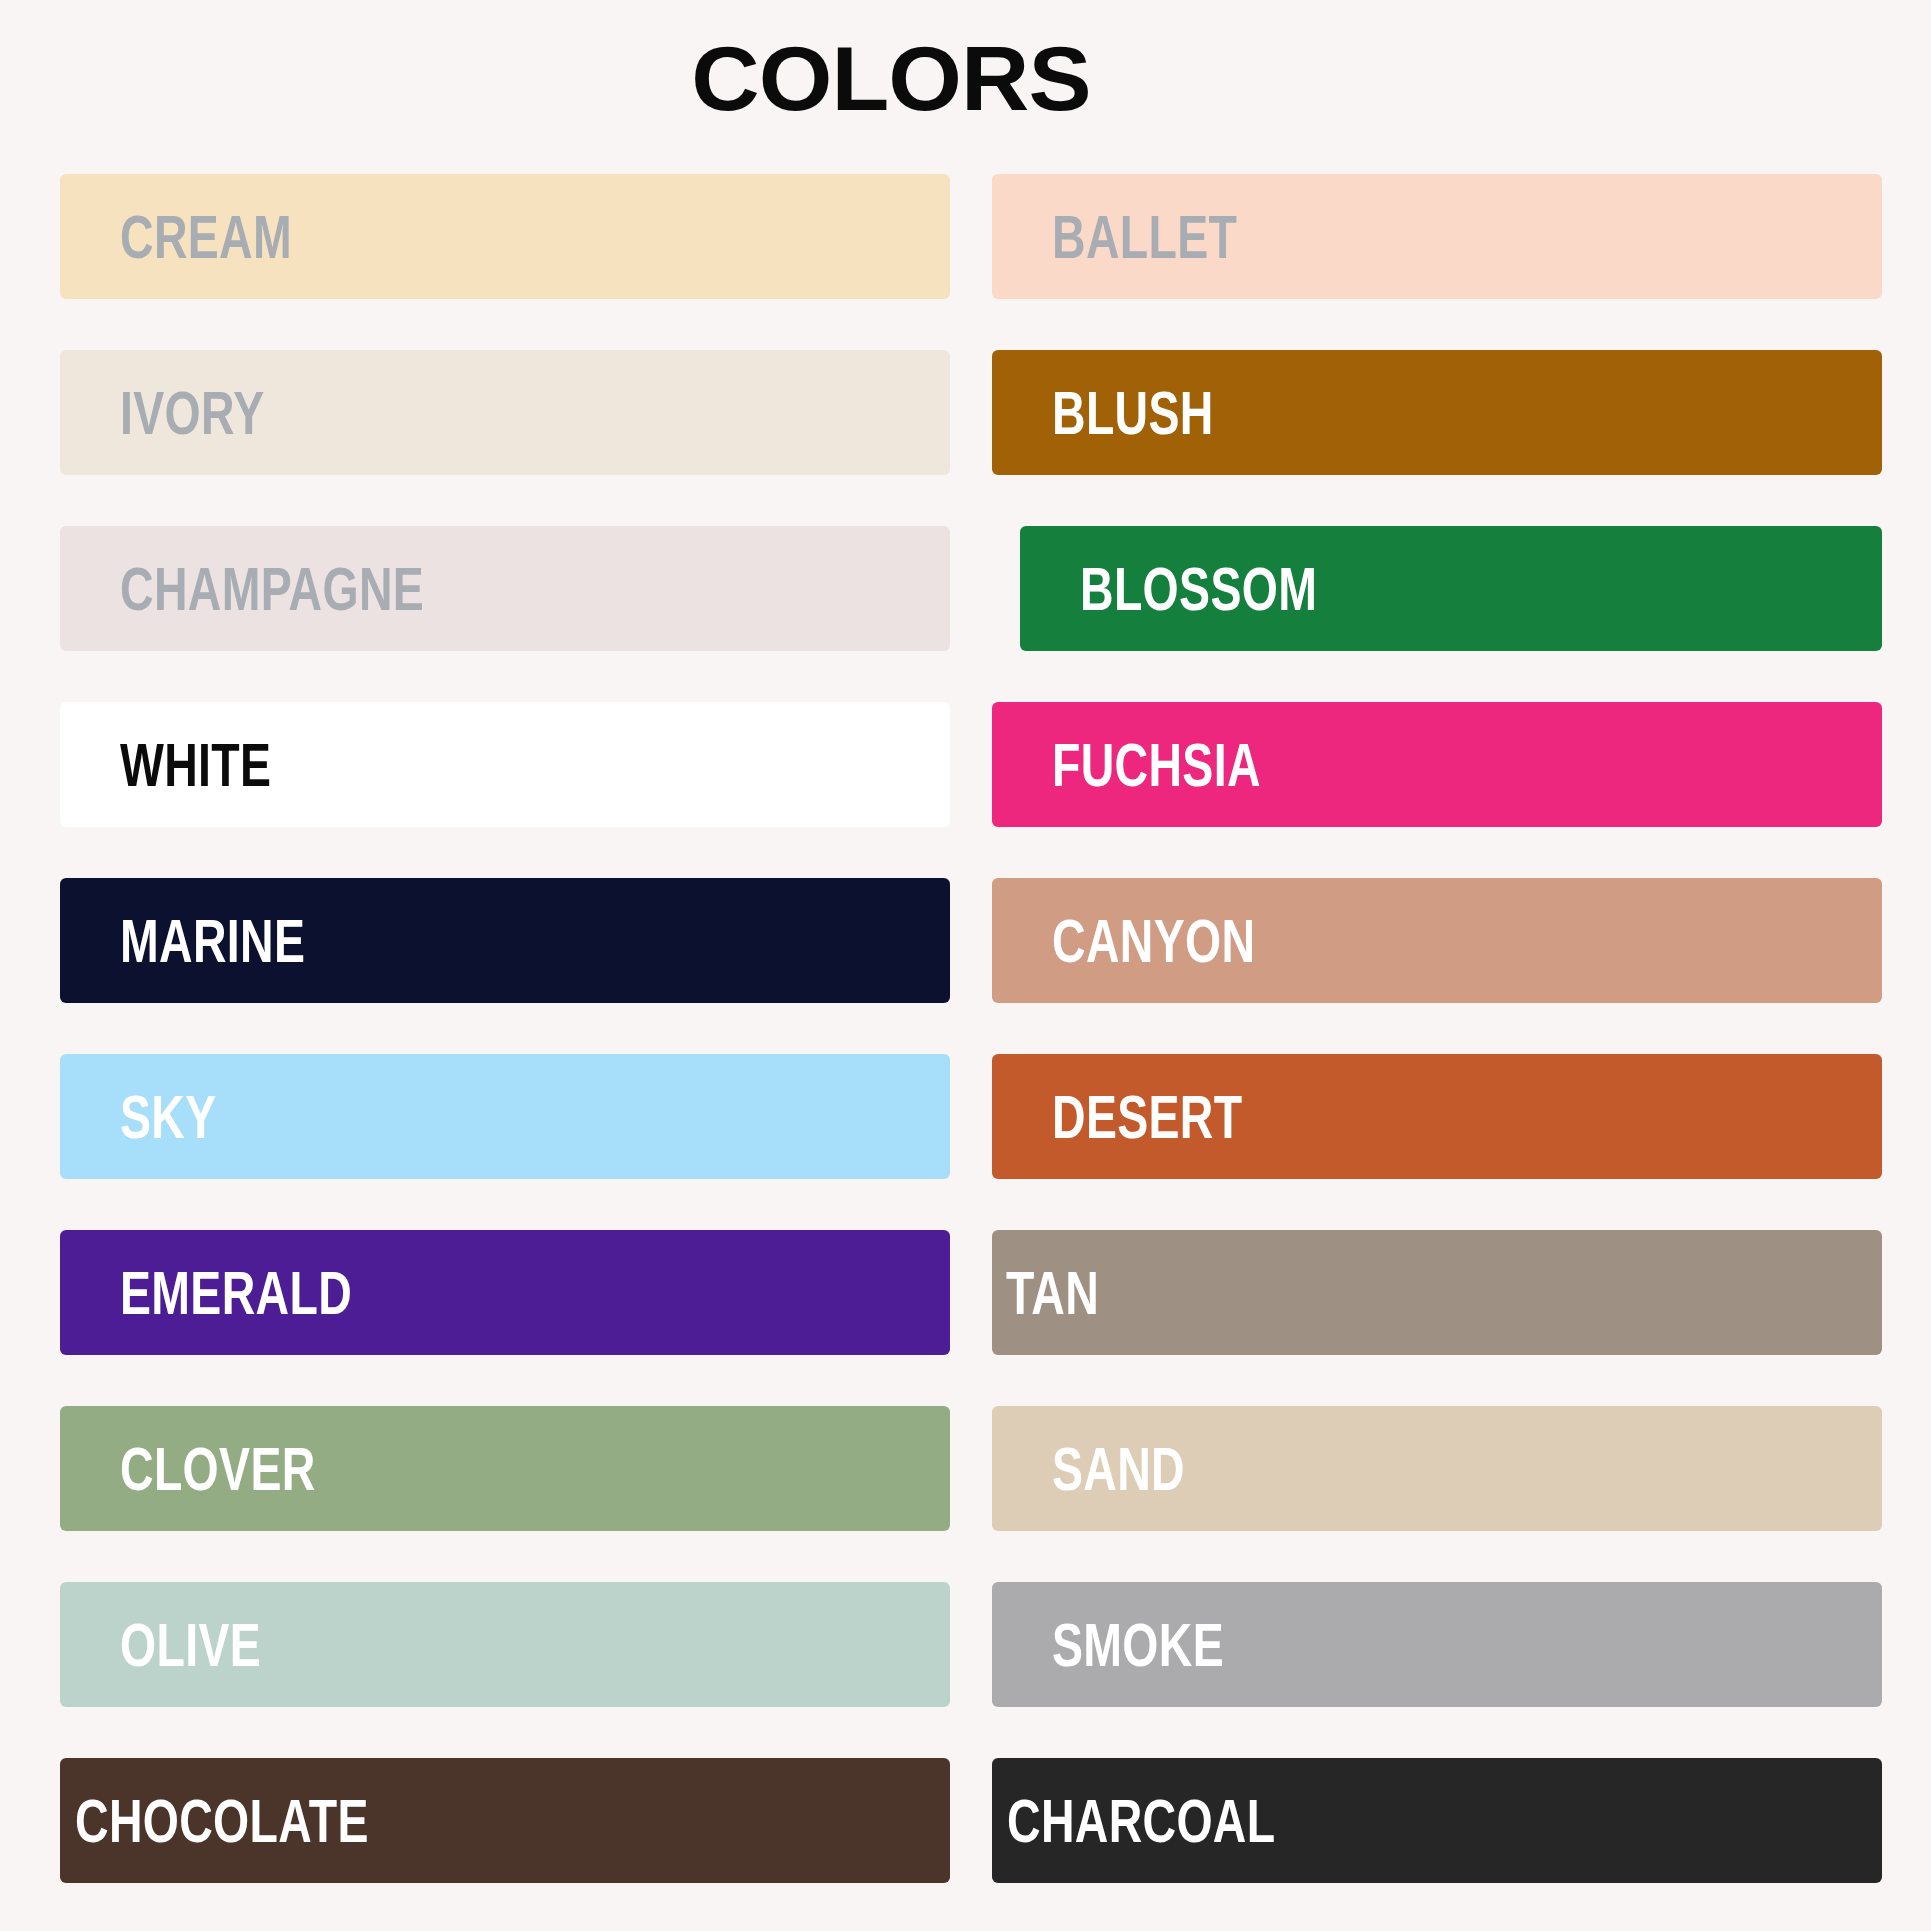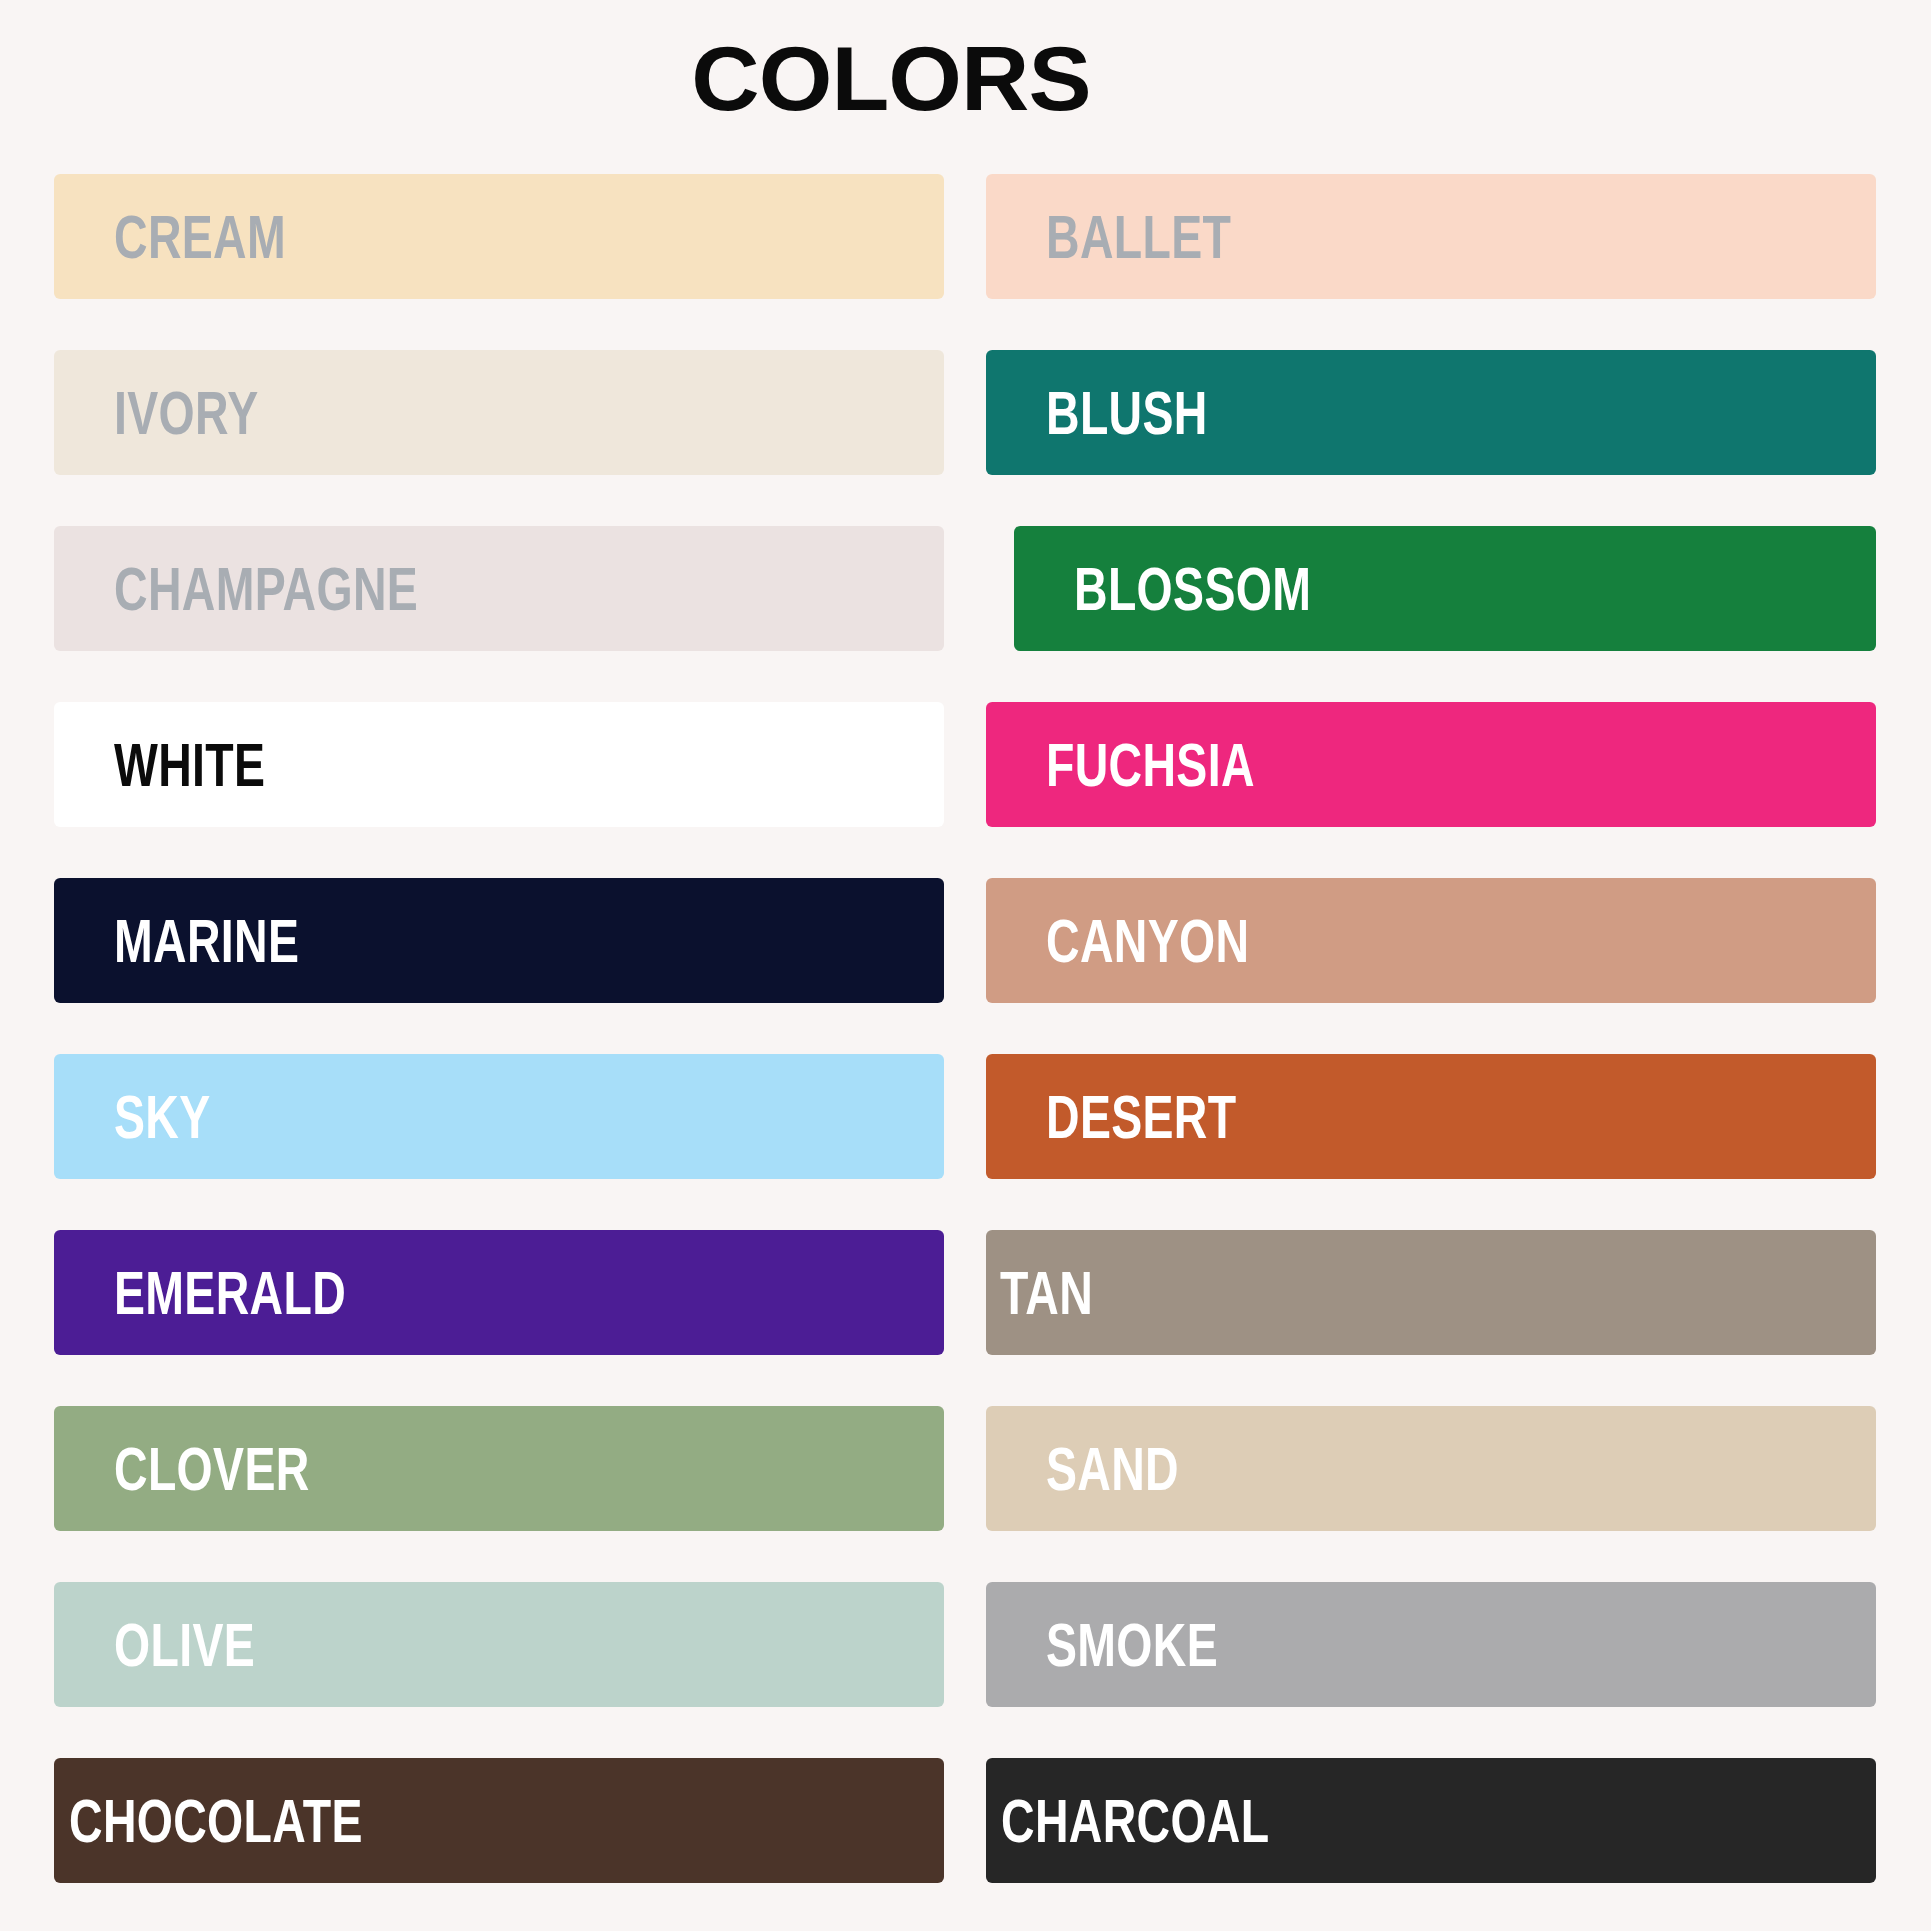--- a/index.html
+++ b/index.html
@@ -34,21 +34,21 @@
     color: #0B0B0B;
     margin: 0;
     padding-top: 33px;
     line-height: 1.0;
     transform: scaleX(1.04);
     transform-origin: center top;
   }
 
   .palette {
     position: absolute;
-    left: 54px;
+    left: 60px;
     top: 174px;
     width: 1822px;
     display: grid;
     grid-template-columns: 1fr 1fr;
     column-gap: 42px;
     row-gap: 0px;
   }
 
   .swatch-col {
     display: flex;
@@ -123,21 +123,21 @@
       </div>
       <div class="swatch" style="background-color: rgb(75, 52, 41);">
         <span class="swatch-label" style="color: rgb(255, 255, 255);">CHOCOLATE</span>
       </div>
     </div>
 
     <div class="swatch-col">
       <div class="swatch" style="background-color: rgb(250, 217, 200);">
         <span class="swatch-label" style="color: rgb(168, 173, 179);">BALLET</span>
       </div>
-      <div class="swatch" style="background-color: #0f766e;">
+      <div class="swatch" style="background-color: #a16207;">
         <span class="swatch-label" style="color: rgb(255, 255, 255);">BLUSH</span>
       </div>
       <div class="swatch" style="background-color: #15803d; margin-left: 28px;">
         <span class="swatch-label" style="color: rgb(255, 255, 255);">BLOSSOM</span>
       </div>
       <div class="swatch" style="background-color: rgb(238, 39, 126);">
         <span class="swatch-label" style="color: rgb(255, 255, 255);">FUCHSIA</span>
       </div>
       <div class="swatch" style="background-color: rgb(208, 156, 132);">
         <span class="swatch-label" style="color: rgb(255, 255, 255);">CANYON</span>

